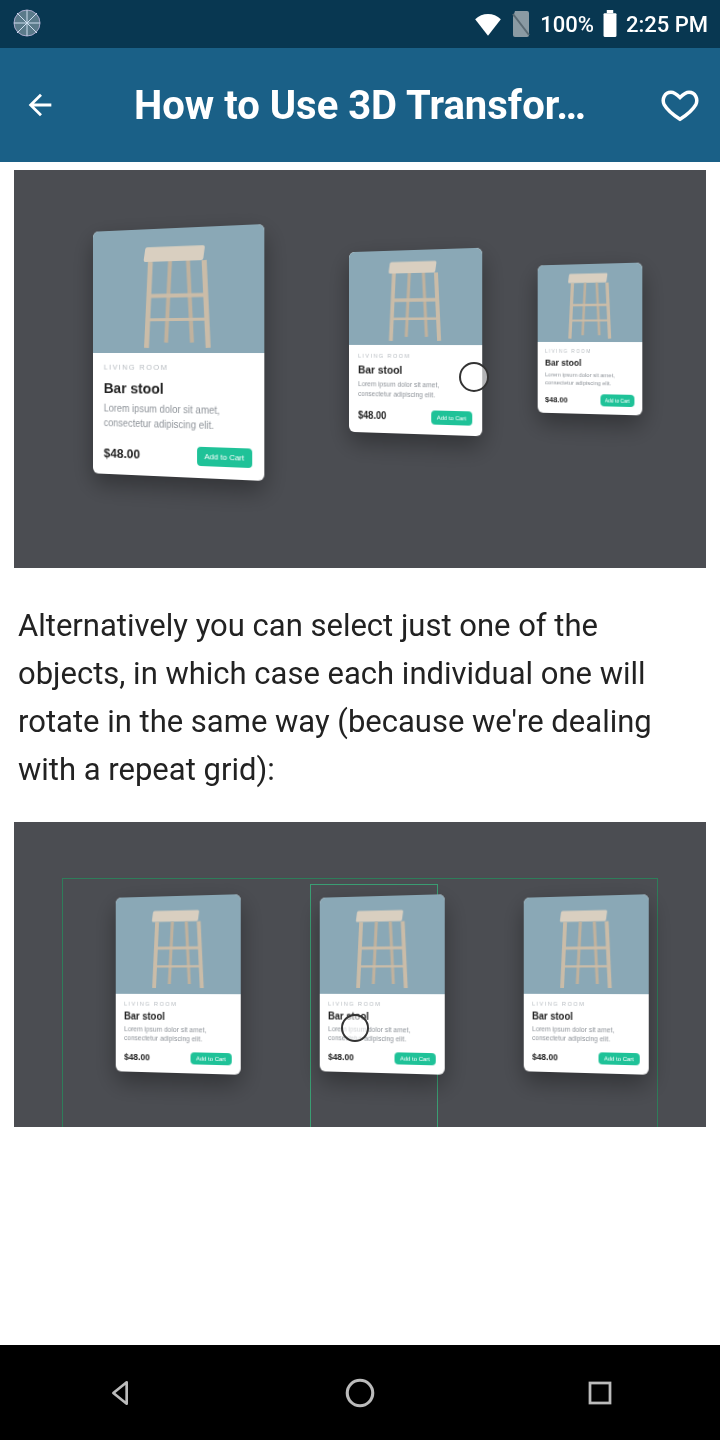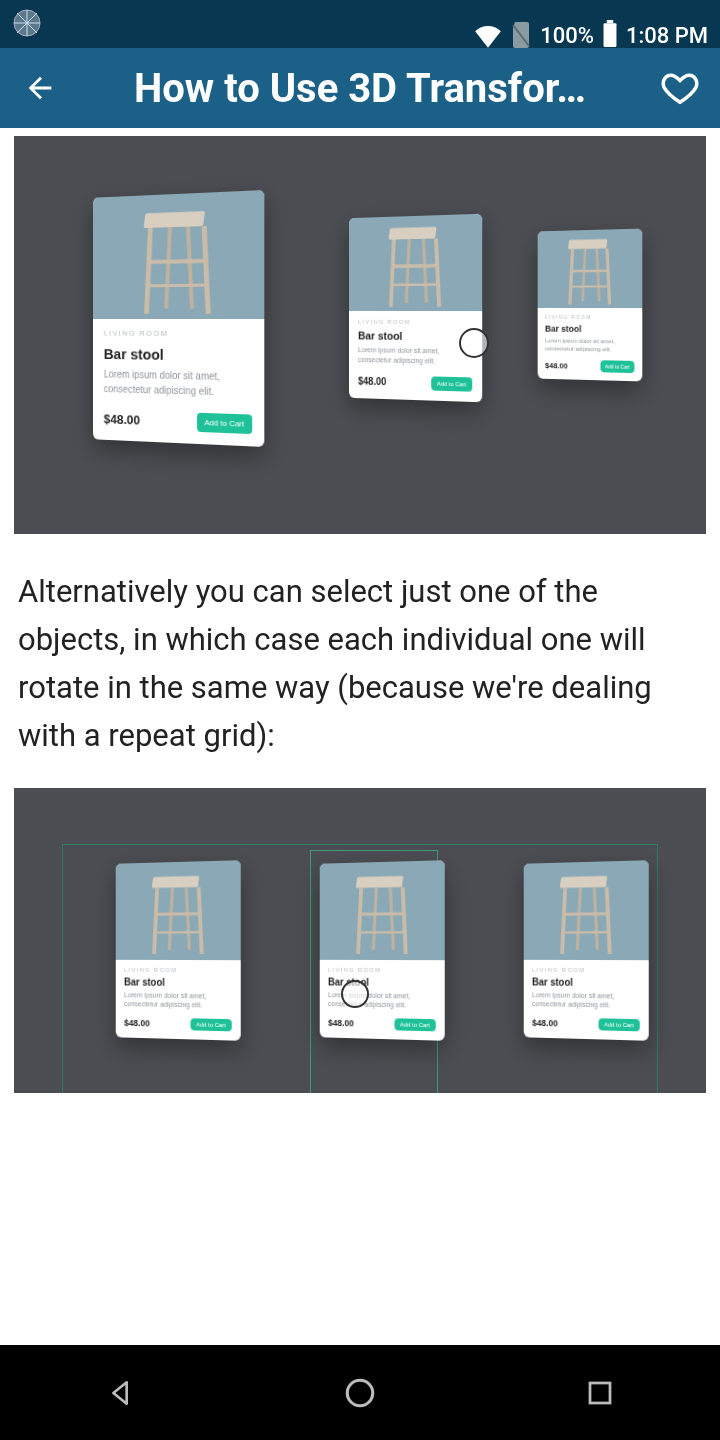--- a/index.html
+++ b/index.html
@@ -1,26 +1,26 @@
 <!DOCTYPE html>
 <html><head>
 <meta charset="utf-8">
 <style>
 * { margin:0; padding:0; box-sizing:border-box; }
 html,body { width:720px; height:1440px; font-family:Roboto,Arial,sans-serif; background:#fff; overflow:hidden; }
 
 
-.status-bar { height:48px; background:#083751; display:flex; align-items:flex-end; justify-content:flex-end; padding:0 12px; gap:8px; }
+.status-bar { height:48px; background:#083751; display:flex; align-items:center; justify-content:flex-end; padding:0 12px; gap:8px; }
 .status-bar .sys-icon-left { position:absolute; left:12px; top:8px; }
 .status-bar .battery-text { color:#fff; font-size:22px; font-weight:500; }
 .status-bar .clock { color:#fff; font-size:22px; font-weight:500; }
 .wifi-svg, .sim-svg, .batt-svg { display:inline-block; vertical-align:middle; }
 
 
-.app-bar { height:80px; background:#1A6087; display:flex; align-items:center; padding:0 20px; gap:24px; }
+.app-bar { height:114px; background:#1A6087; display:flex; align-items:center; padding:0 20px; gap:24px; }
 .app-bar .back { width:40px; height:40px; display:flex; align-items:center; justify-content:center; }
 .app-bar .title { flex:1; color:#fff; font-size:40px; font-weight:700; white-space:nowrap; overflow:hidden; text-overflow:ellipsis; text-align:center; }
 .app-bar .fav { width:40px; height:40px; display:flex; align-items:center; justify-content:center; }
 
 
 .content { padding:0; }
 .figure { margin:8px 14px 0 14px; background:#4b4d52; height:398px; position:relative; overflow:hidden; }
 .para { color:#222; font-size:31px; line-height:1.55; padding:34px 18px 28px 18px; }
 .figure2 { margin:0 14px 0 14px; background:#4b4d52; height:305px; position:relative; overflow:hidden; }
 .blank { background:#fff; height:205px; margin:0 14px; }
@@ -73,21 +73,21 @@
         <line x1="2" y1="3" x2="18" y2="24" stroke="#5a6a73" stroke-width="2"></line>
       </svg>
   </span>
   <span class="battery-text">100%</span>
   <span>
     <svg class="batt-svg" width="16" height="28" viewBox="0 0 14 26">
         <rect x="4" y="0" width="6" height="3" fill="#fff"></rect>
         <rect x="1" y="3" width="12" height="22" rx="1" fill="#fff"></rect>
       </svg>
   </span>
-  <span class="clock">1:08 PM</span>
+  <span class="clock">2:25 PM</span>
 </div>
 
 <div class="app-bar">
   <div class="back">
     <svg width="34" height="34" viewBox="0 0 24 24">
         <path d="M20 11H7.8l5.6-5.6L12 4l-8 8 8 8 1.4-1.4L7.8 13H20z" fill="#fff"></path>
       </svg>
   </div>
   <div class="title">How to Use 3D Transfor…</div>
   <div class="fav">

